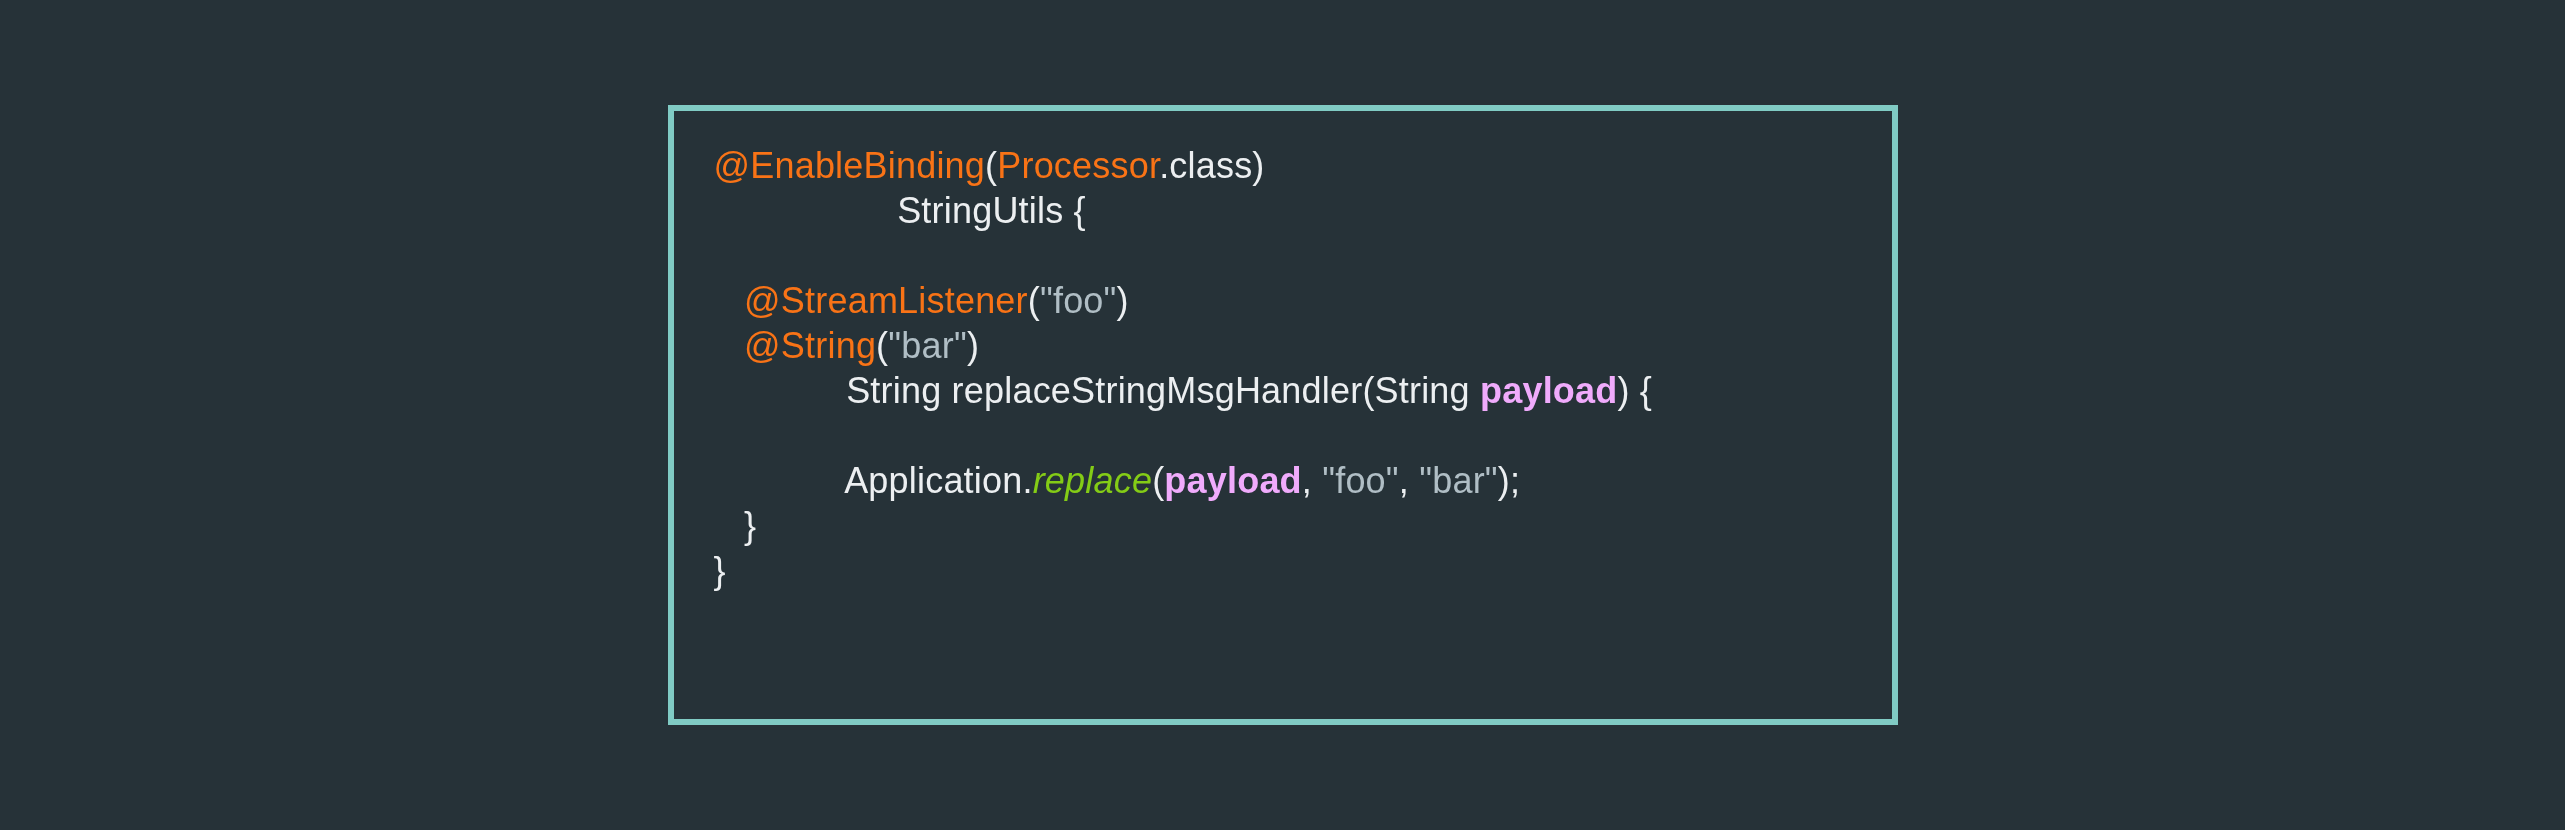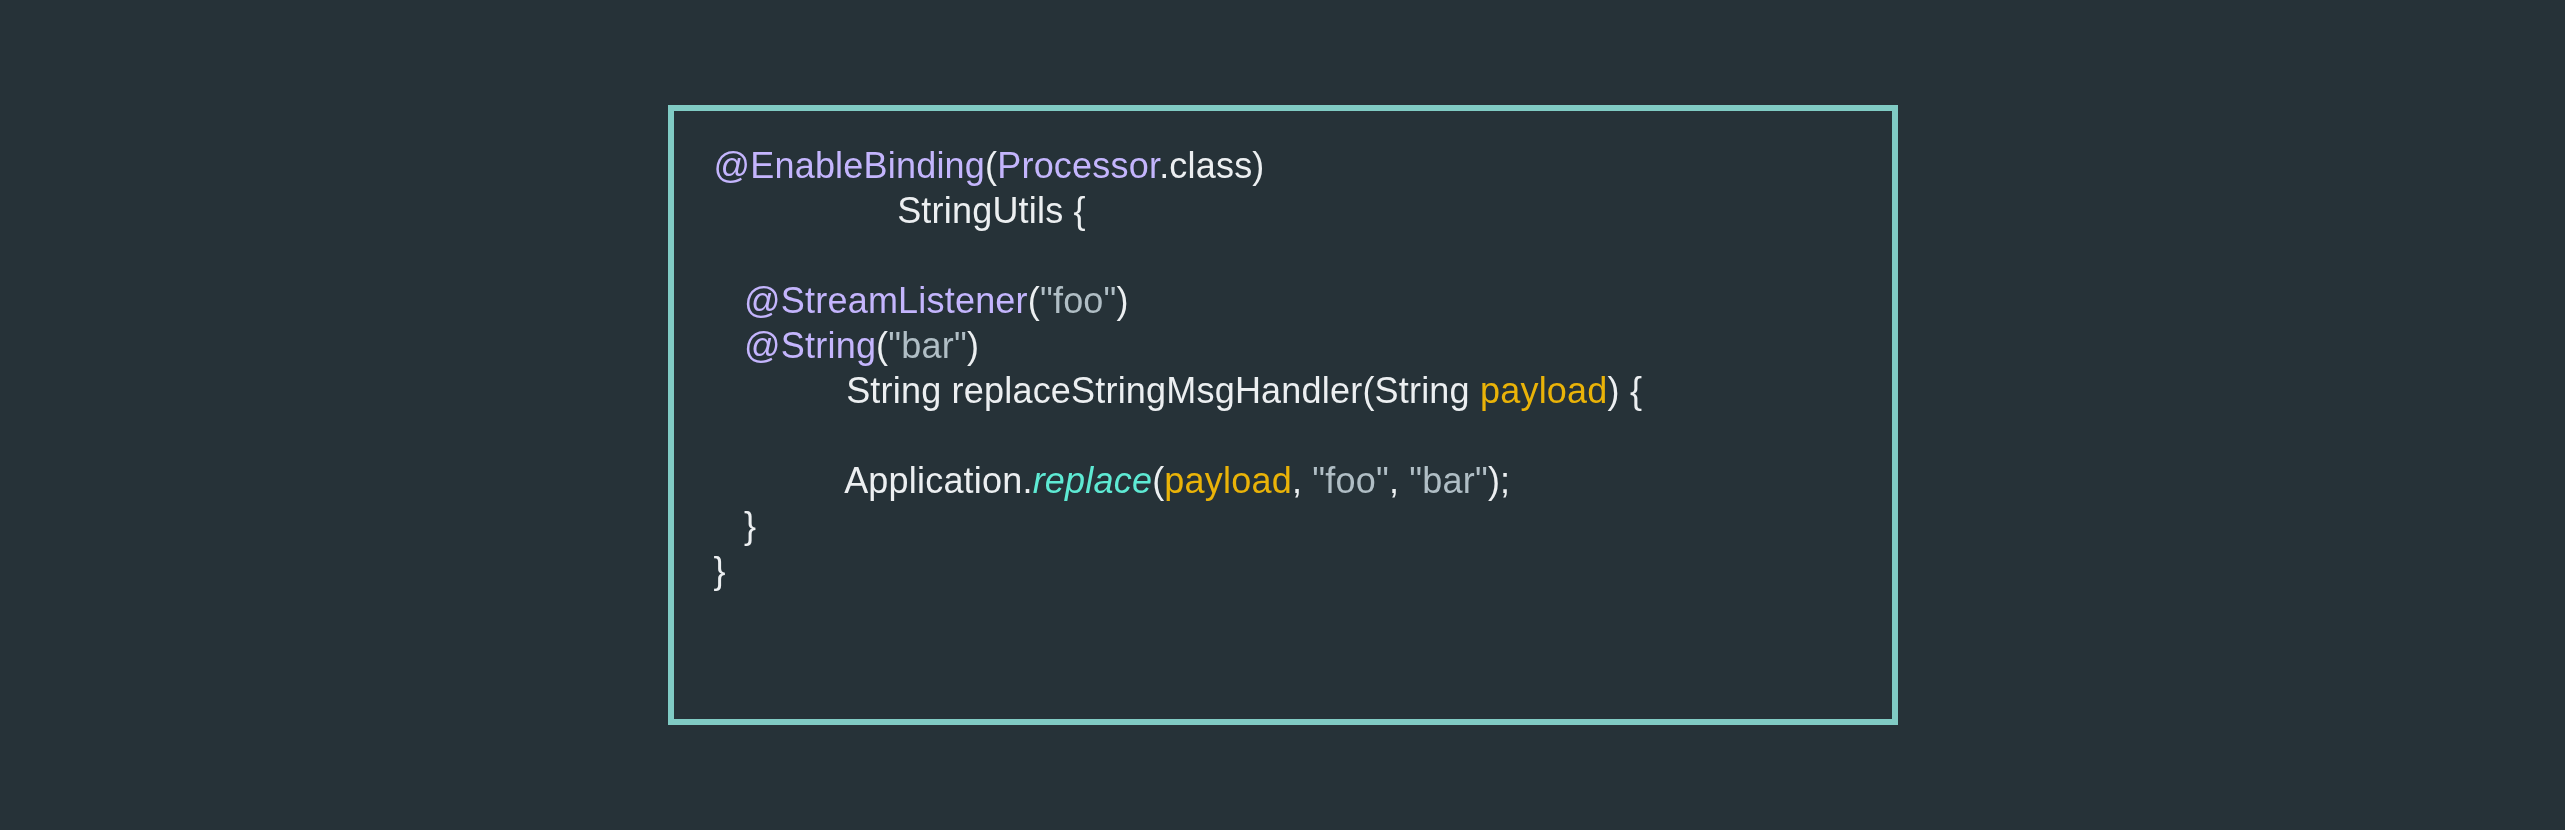--- a/index.html
+++ b/index.html
@@ -21,24 +21,24 @@
   }
   .code {
     font-family: "Helvetica Neue", Helvetica, Arial, sans-serif;
     font-size: 36px;
     line-height: 1.25;
     color: #eceff1;
     white-space: pre;
     font-weight: 400;
     letter-spacing: 0.2px;
   }
-  .ann { color: #c4b5fd; }  
+  .ann { color: #f97316; }  
   .str { color: #b0bec5; }  
-  .it  { font-style: italic; color: #5eead4; }
-  .bold { font-weight: 400; color: #eab308; }
+  .it  { font-style: italic; color: #84cc16; }
+  .bold { font-weight: 700; color: #f0abfc; }
 </style>
 </head>
 <body>
 
 <div class="code-box">
 <pre class="code"><span class="ann">@EnableBinding</span><span>(</span><span class="ann">Processor</span><span>.class)</span>
 <span>                  </span><span>StringUtils {</span>
 
 <span>   </span><span class="ann">@StreamListener</span><span>(</span><span class="str">"foo"</span><span>)</span>
 <span>   </span><span class="ann">@String</span><span>(</span><span class="str">"bar"</span><span>)</span>

